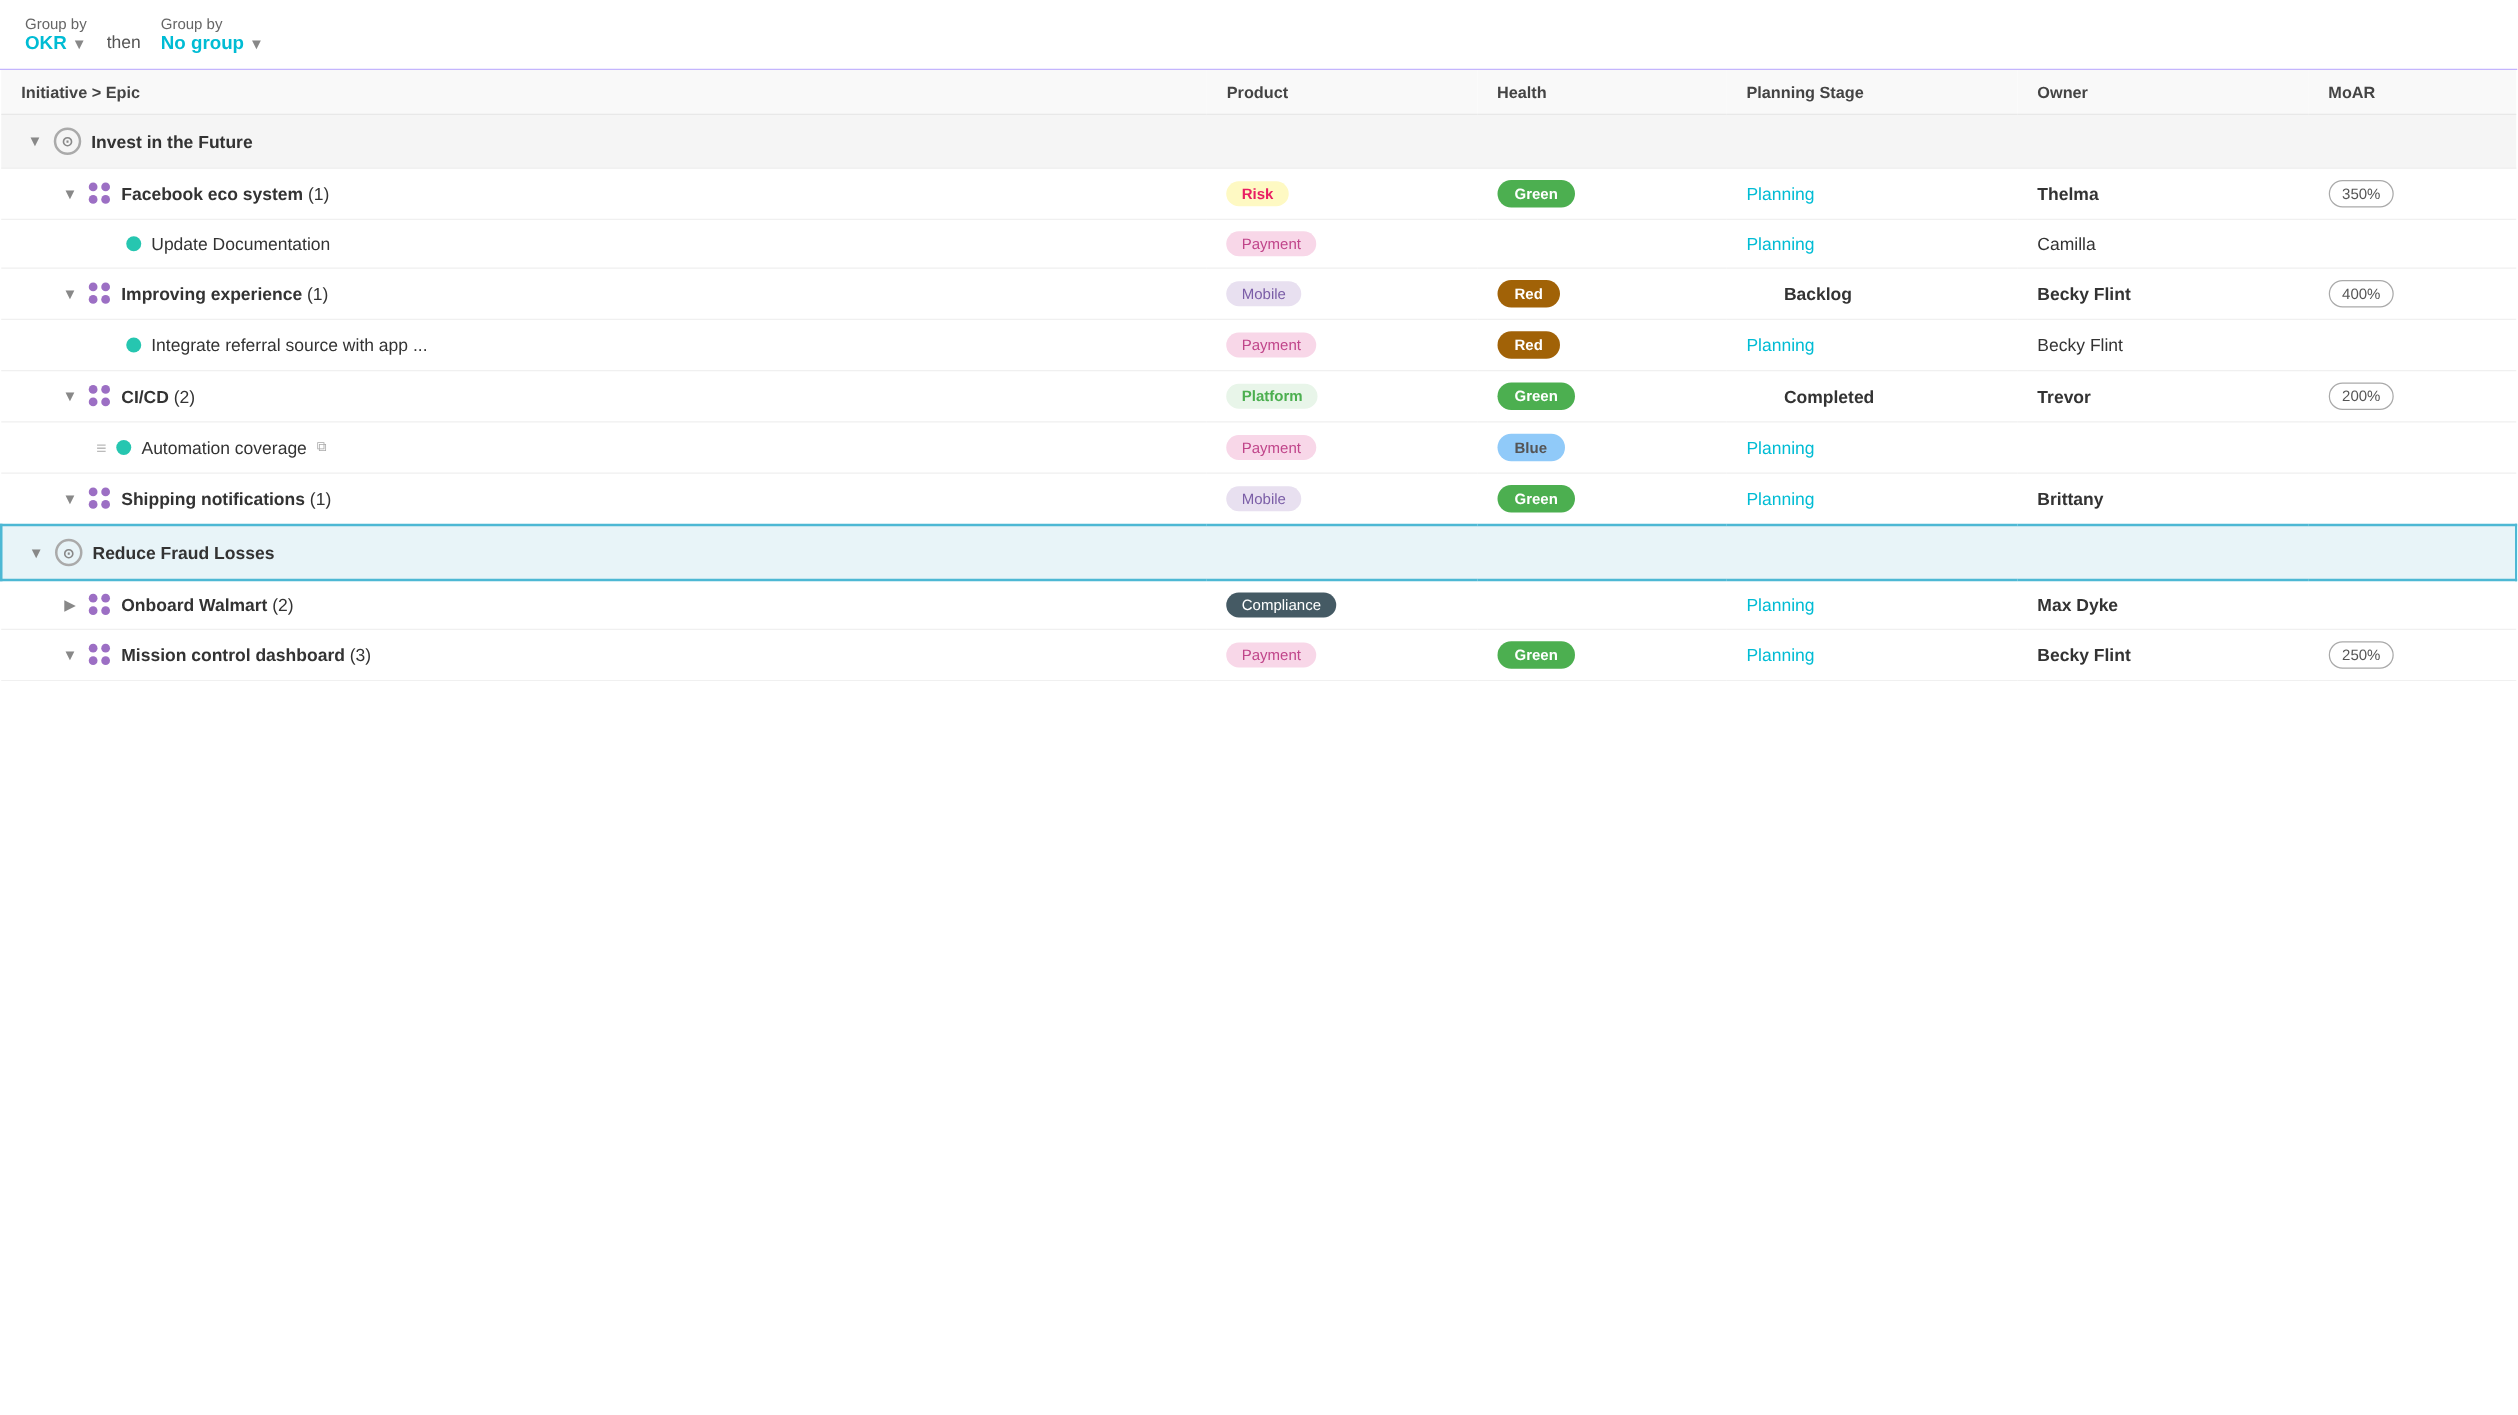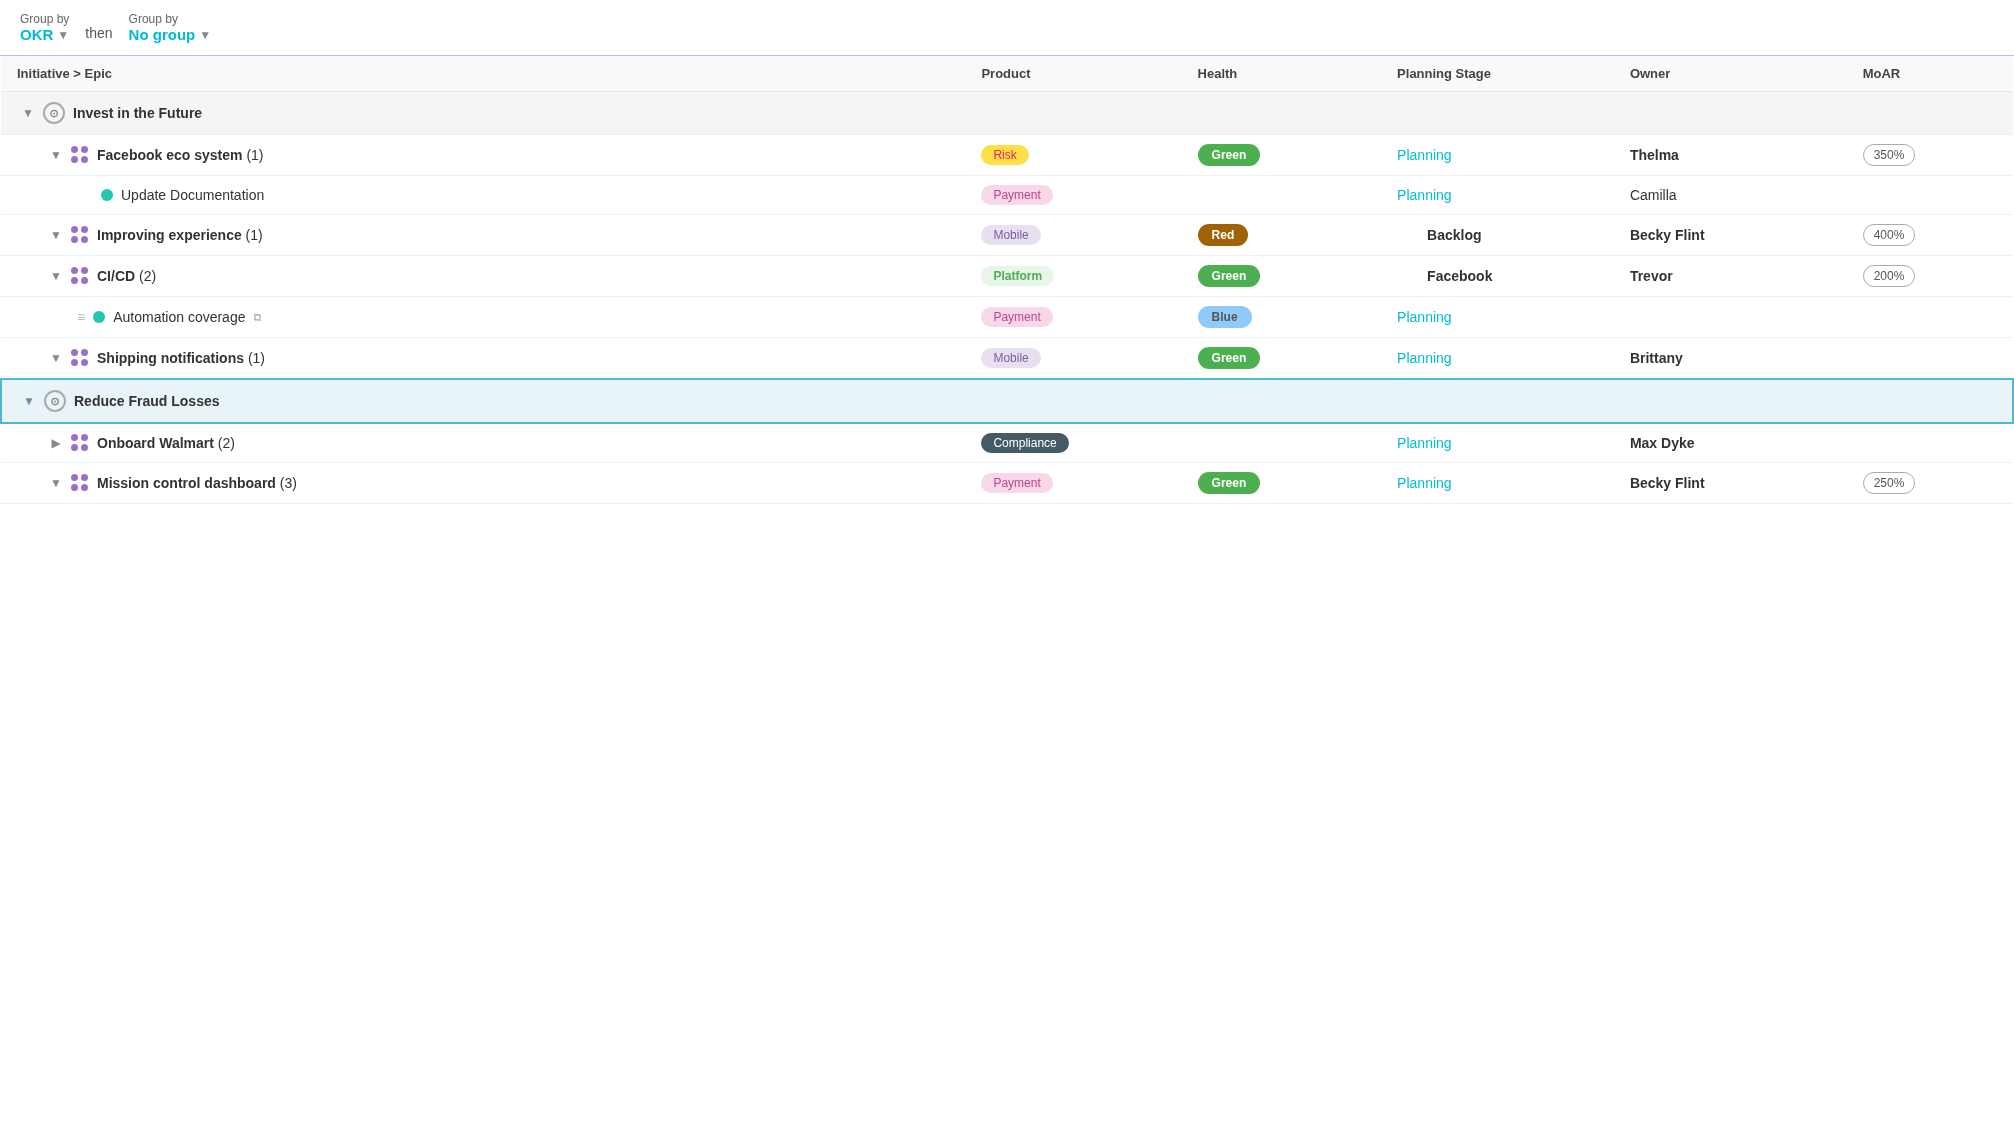--- a/index.html
+++ b/index.html
@@ -116,21 +116,21 @@
     }
 
     .badge {
       display: inline-block;
       padding: 3px 12px;
       border-radius: 20px;
       font-size: 12px;
       font-weight: 500;
     }
     .badge-payment { background: #f8d7e8; color: #c0458a; }
-    .badge-risk { background: #fde047; color: #e91e63; }
+    .badge-risk { background: #fef9c3; color: #e91e63; font-weight: bold; }
     .badge-mobile { background: #e8e0f0; color: #7b5ea7; }
     .badge-platform { background: #e8f5e9; color: #4caf50; font-weight: bold; }
     .badge-compliance { background: #455a64; color: #fff; }
 
     .health-badge {
       display: inline-block;
       padding: 4px 14px;
       border-radius: 20px;
       font-size: 12px;
       font-weight: 600;
@@ -250,36 +250,51 @@
           </span>
           <span><strong>Improving experience</strong>&nbsp;(1)</span>
         </div>
       </td>
       <td><span class="badge badge-mobile">Mobile</span></td>
       <td><span class="health-badge health-red">Red</span></td>
       <td><span class="planning-text">Backlog</span></td>
       <td><span class="owner-text">Becky Flint</span></td>
       <td><span class="moar-badge">400%</span></td>
     </tr>
+        <tr class="item-row">
+          <td class="indent-3">
+            <div class="row-label">
+              <span style="width:16px;display:inline-block;"></span>
+              <span class="dot"></span>
+              <span>Integrate referral source with app ...</span>
+
+            </div>
+          </td>
+          <td><span class="badge badge-payment">Payment</span></td>
+          <td><span class="health-badge health-red">Red</span></td>
+          <td><span class="planning-link">Planning</span></td>
+          <td><span class="">Becky Flint</span></td>
+          <td></td>
+        </tr>
         <tr class="epic-row">
       <td class="indent-2">
         <div class="row-label">
           <span class="toggle-icon">▼</span>
           <span class="epic-icon">
             <span></span>
                 <span></span>
                 <span></span>
                 <span></span>
           </span>
           <span><strong>CI/CD</strong>&nbsp;(2)</span>
         </div>
       </td>
       <td><span class="badge badge-platform">Platform</span></td>
       <td><span class="health-badge health-green">Green</span></td>
-      <td><span class="planning-text">Facebook</span></td>
+      <td><span class="planning-text">Completed</span></td>
       <td><span class="owner-text">Trevor</span></td>
       <td><span class="moar-badge">200%</span></td>
     </tr>
         <tr class="item-row">
           <td class="indent-3">
             <div class="row-label">
               <span class="drag-handle">≡</span>
               <span class="dot"></span>
               <span>Automation coverage</span>
               <span class="external-link-icon">⧉</span>

